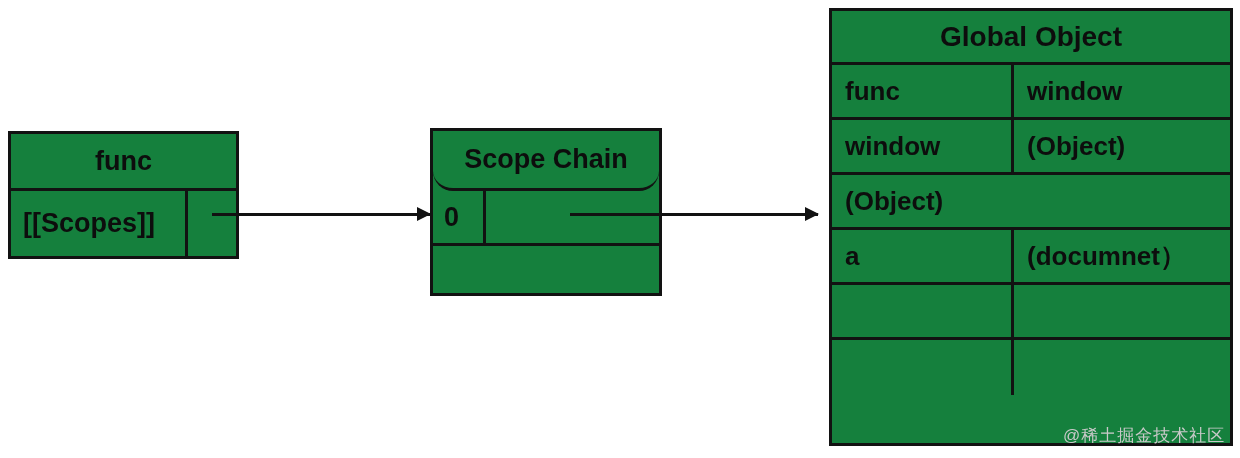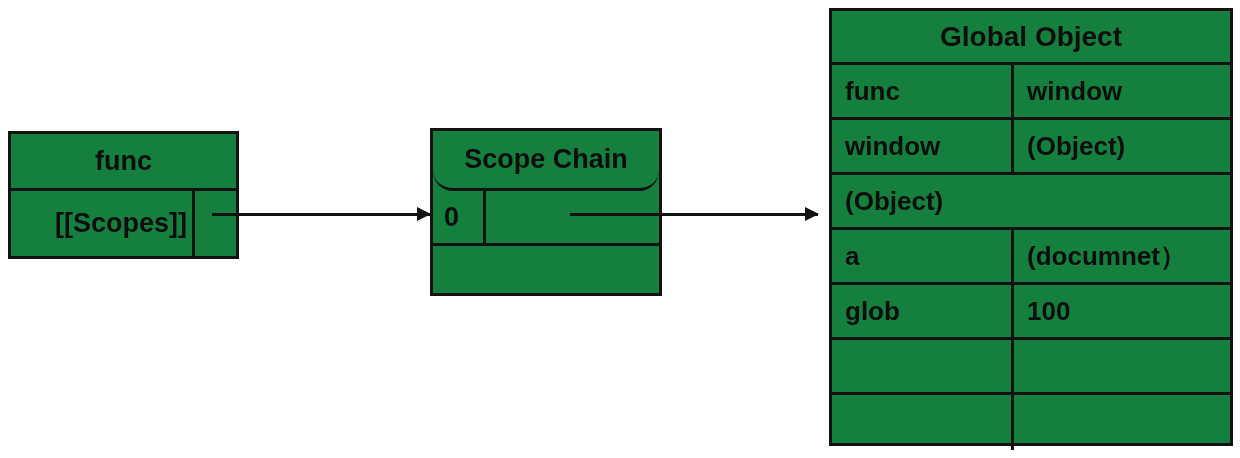--- a/index.html
+++ b/index.html
@@ -49,21 +49,21 @@
   }
   .key-cell, .val-cell {
     justify-content: flex-start;
     font-weight: bold;
     color: #0d0d0d;
   }
 
   
   #func-box { left: 8px; top: 131px; width: 231px; height: 128px; }
   #func-box .row.hdr { height: 57px; }
-  #func-box .row.body { height: 65px; margin-left: 32px; }
+  #func-box .row.body { height: 65px; }
   #func-box .title-cell { width: 100%; font-size: 27px; }
   #func-box .scopes-cell { width: 177px; padding-left: 12px; font-size: 27px; }
   #func-box .ptr-cell { width: 48px; }
 
   
   #scope-box { left: 430px; top: 128px; width: 232px; height: 168px; }
   #scope-box .row.hdr { height: 60px; border-radius: 20px; }
   #scope-box .row.idx { height: 55px; }
   #scope-box .row.blank { height: 50px; }
   #scope-box .title-cell { width: 100%; font-size: 27px; }
@@ -153,30 +153,27 @@
       <div class="cell val-cell">(Object)</div>
     </div>
     <div class="row">
       <div class="cell val-cell">(Object)</div>
     </div>
     <div class="row">
       <div class="cell key-cell">a</div>
       <div class="cell val-cell">(documnet）</div>
     </div>
     <div class="row">
-      <div class="cell key-cell">glob</div>
-      <div class="cell val-cell">100</div>
-    </div>
-    <div class="row">
       <div class="cell key-cell"></div>
       <div class="cell val-cell"></div>
     </div>
     <div class="row">
       <div class="cell key-cell"></div>
       <div class="cell val-cell"></div>
     </div>
   </div>
 
   <div class="arrow" id="arrow-scopes-to-chain"></div>
   <div class="arrow" id="arrow-chain-to-global"></div>
 
+  <div id="watermark">@稀土掘金技术社区</div>
 
 </div>
 
 </body></html>

